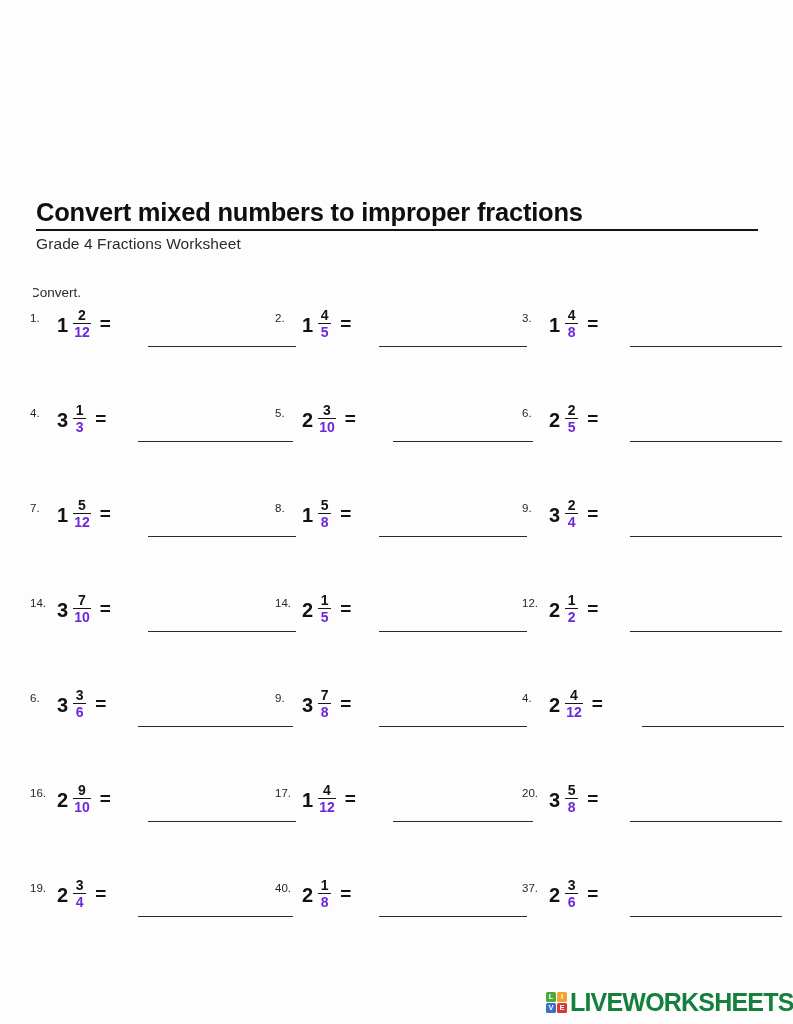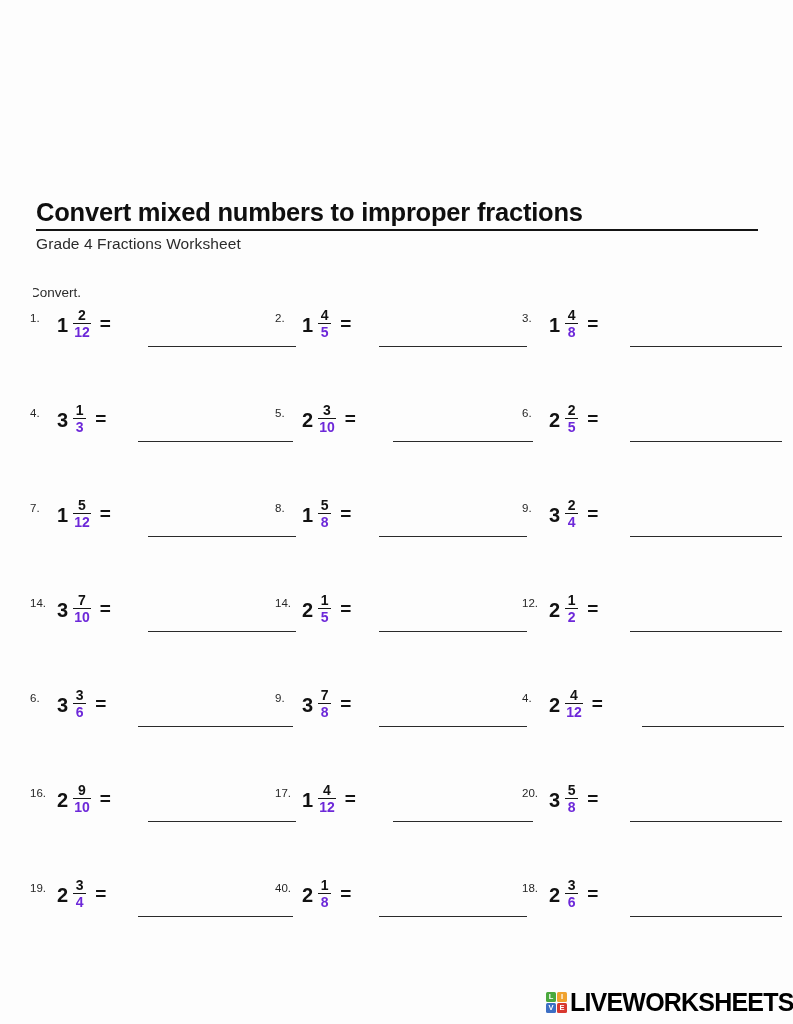--- a/index.html
+++ b/index.html
@@ -461,21 +461,21 @@
             <span class="frac">
               <span class="num">1</span>
               <span class="bar"></span>
               <span class="den">8</span>
             </span>
             <span class="eq">=</span>
           </div>
           <div class="answer-line"></div>
         </div>
         <div class="problem c2">
-          <div class="pnum">18.</div>
+          <div class="pnum">37.</div>
           <div class="expr">
             <span class="whole">2</span>
             <span class="frac">
               <span class="num">3</span>
               <span class="bar"></span>
               <span class="den">6</span>
             </span>
             <span class="eq">=</span>
           </div>
           <div class="answer-line"></div>
@@ -483,16 +483,16 @@
       </div>
     </div>
 
   <div id="footer-logo">
     <div class="logo-tiles">
         <span style="background: rgb(74, 168, 61);">L</span>
         <span style="background: rgb(240, 162, 46);">I</span>
         <span style="background: rgb(61, 111, 196);">V</span>
         <span style="background: rgb(216, 56, 47);">E</span>
       </div>
-    <div class="logo-word" style="color: #000000;">LIVEWORKSHEETS</div>
+    <div class="logo-word" style="color: #15803d;">LIVEWORKSHEETS</div>
   </div>
 
 </div>
 
 </body></html>

